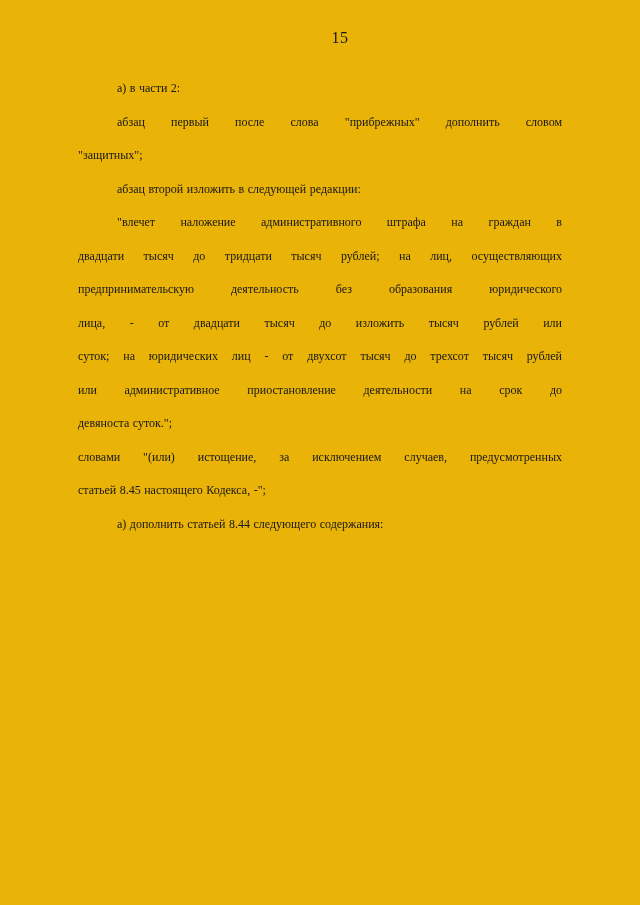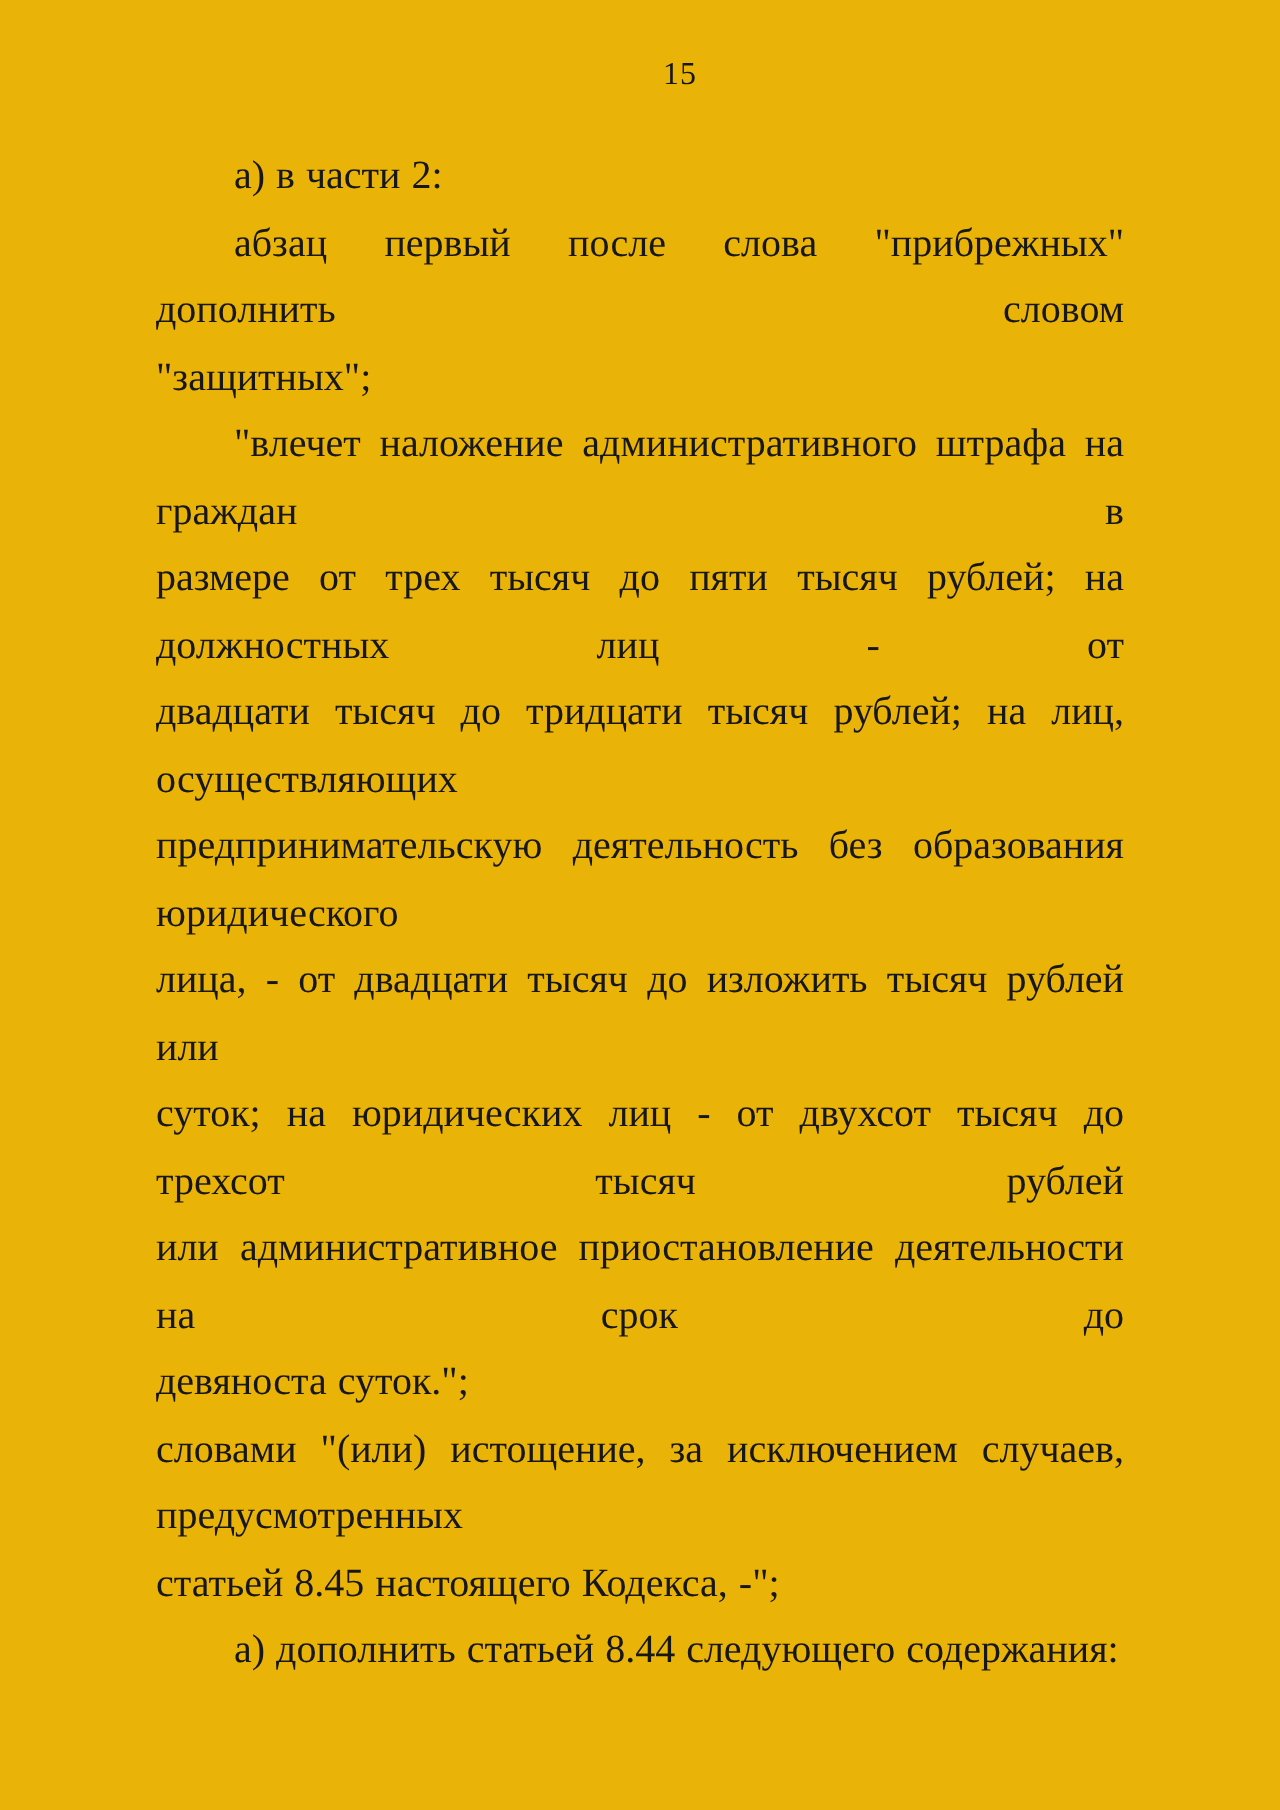--- a/index.html
+++ b/index.html
@@ -26,21 +26,21 @@
     line-height: 20px;
     letter-spacing: 0.5px;
   }
   .text-block {
     position: absolute;
     left: 78px;
     top: 72px;
     width: 484px;
   }
   .line {
-    font-size: 20px;
+    font-size: 12px;
     line-height: 33.5px;
     white-space: normal;
     word-spacing: 0.5px;
   }
   
   .line.just {
     text-align: justify;
     text-align-last: justify;
   }
   
@@ -50,22 +50,22 @@
 </style>
 </head>
 <body>
 
 <div class="page">
   <div class="page-number">15</div>
   <div class="text-block">
       <div class="line indent">а) в части 2:</div>
       <div class="line indent just">абзац первый после слова "прибрежных" дополнить словом</div>
       <div class="line">"защитных";</div>
+      <div class="line indent">абзац второй изложить в следующей редакции:</div>
       <div class="line indent just">"влечет наложение административного штрафа на граждан в</div>
-      <div class="line just">размере от трех тысяч до пяти тысяч рублей; на должностных лиц - от</div>
       <div class="line just">двадцати тысяч до тридцати тысяч рублей; на лиц, осуществляющих</div>
       <div class="line just">предпринимательскую деятельность без образования юридического</div>
       <div class="line just">лица, - от двадцати тысяч до изложить тысяч рублей или</div>
       <div class="line just">суток; на юридических лиц - от двухсот тысяч до трехсот тысяч рублей</div>
       <div class="line just">или административное приостановление деятельности на срок до</div>
       <div class="line">девяноста суток.";</div>
       <div class="line just">словами "(или) истощение, за исключением случаев, предусмотренных</div>
       <div class="line">статьей 8.45 настоящего Кодекса, -";</div>
       <div class="line indent">а) дополнить статьей 8.44 следующего содержания:</div>
     </div>

